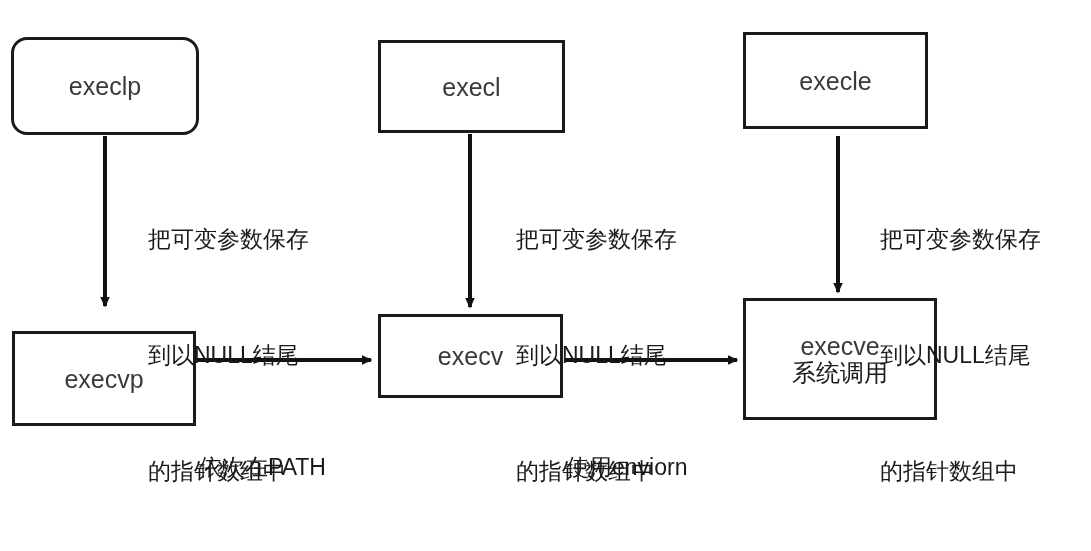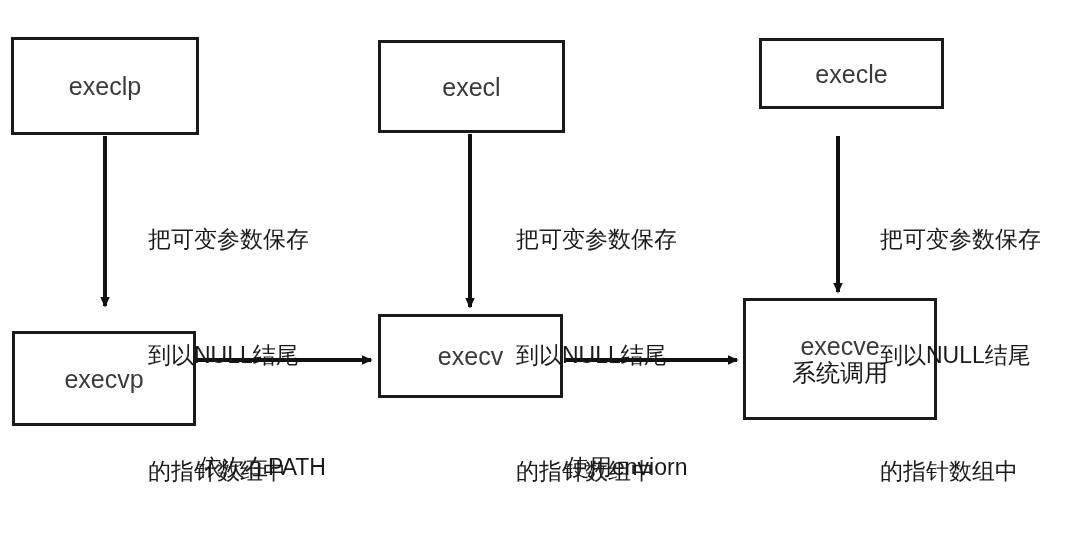--- a/index.html
+++ b/index.html
@@ -67,29 +67,29 @@
 
     <line x1="470" y1="134" x2="470" y2="307" stroke="#111111" stroke-width="4" marker-end="url(#arrow)"></line>
 
     <line x1="838" y1="136" x2="838" y2="292" stroke="#111111" stroke-width="4" marker-end="url(#arrow)"></line>
 
     <line x1="197" y1="360" x2="371" y2="360" stroke="#111111" stroke-width="4" marker-end="url(#arrow)"></line>
 
     <line x1="564" y1="360" x2="737" y2="360" stroke="#111111" stroke-width="4" marker-end="url(#arrow)"></line>
   </svg>
 
-  <div class="node" style="left:11px; top:37px; width:188px; height:98px;">
+  <div class="node" style="left:11px; top:37px; width:188px; height:98px;border-radius:16px;">
     <span>execlp</span>
   </div>
 
   <div class="node" style="left:378px; top:40px; width:187px; height:93px;">
     <span>execl</span>
   </div>
 
-  <div class="node" style="left:743px; top:38px; width:185px; height:71px;margin-left:16px;">
+  <div class="node" style="left:743px; top:32px; width:185px; height:97px;">
     <span>execle</span>
   </div>
 
   <div class="node" style="left:12px; top:331px; width:184px; height:95px;">
     <span>execvp</span>
   </div>
 
   <div class="node" style="left:378px; top:314px; width:185px; height:84px;">
     <span>execv</span>
   </div>

